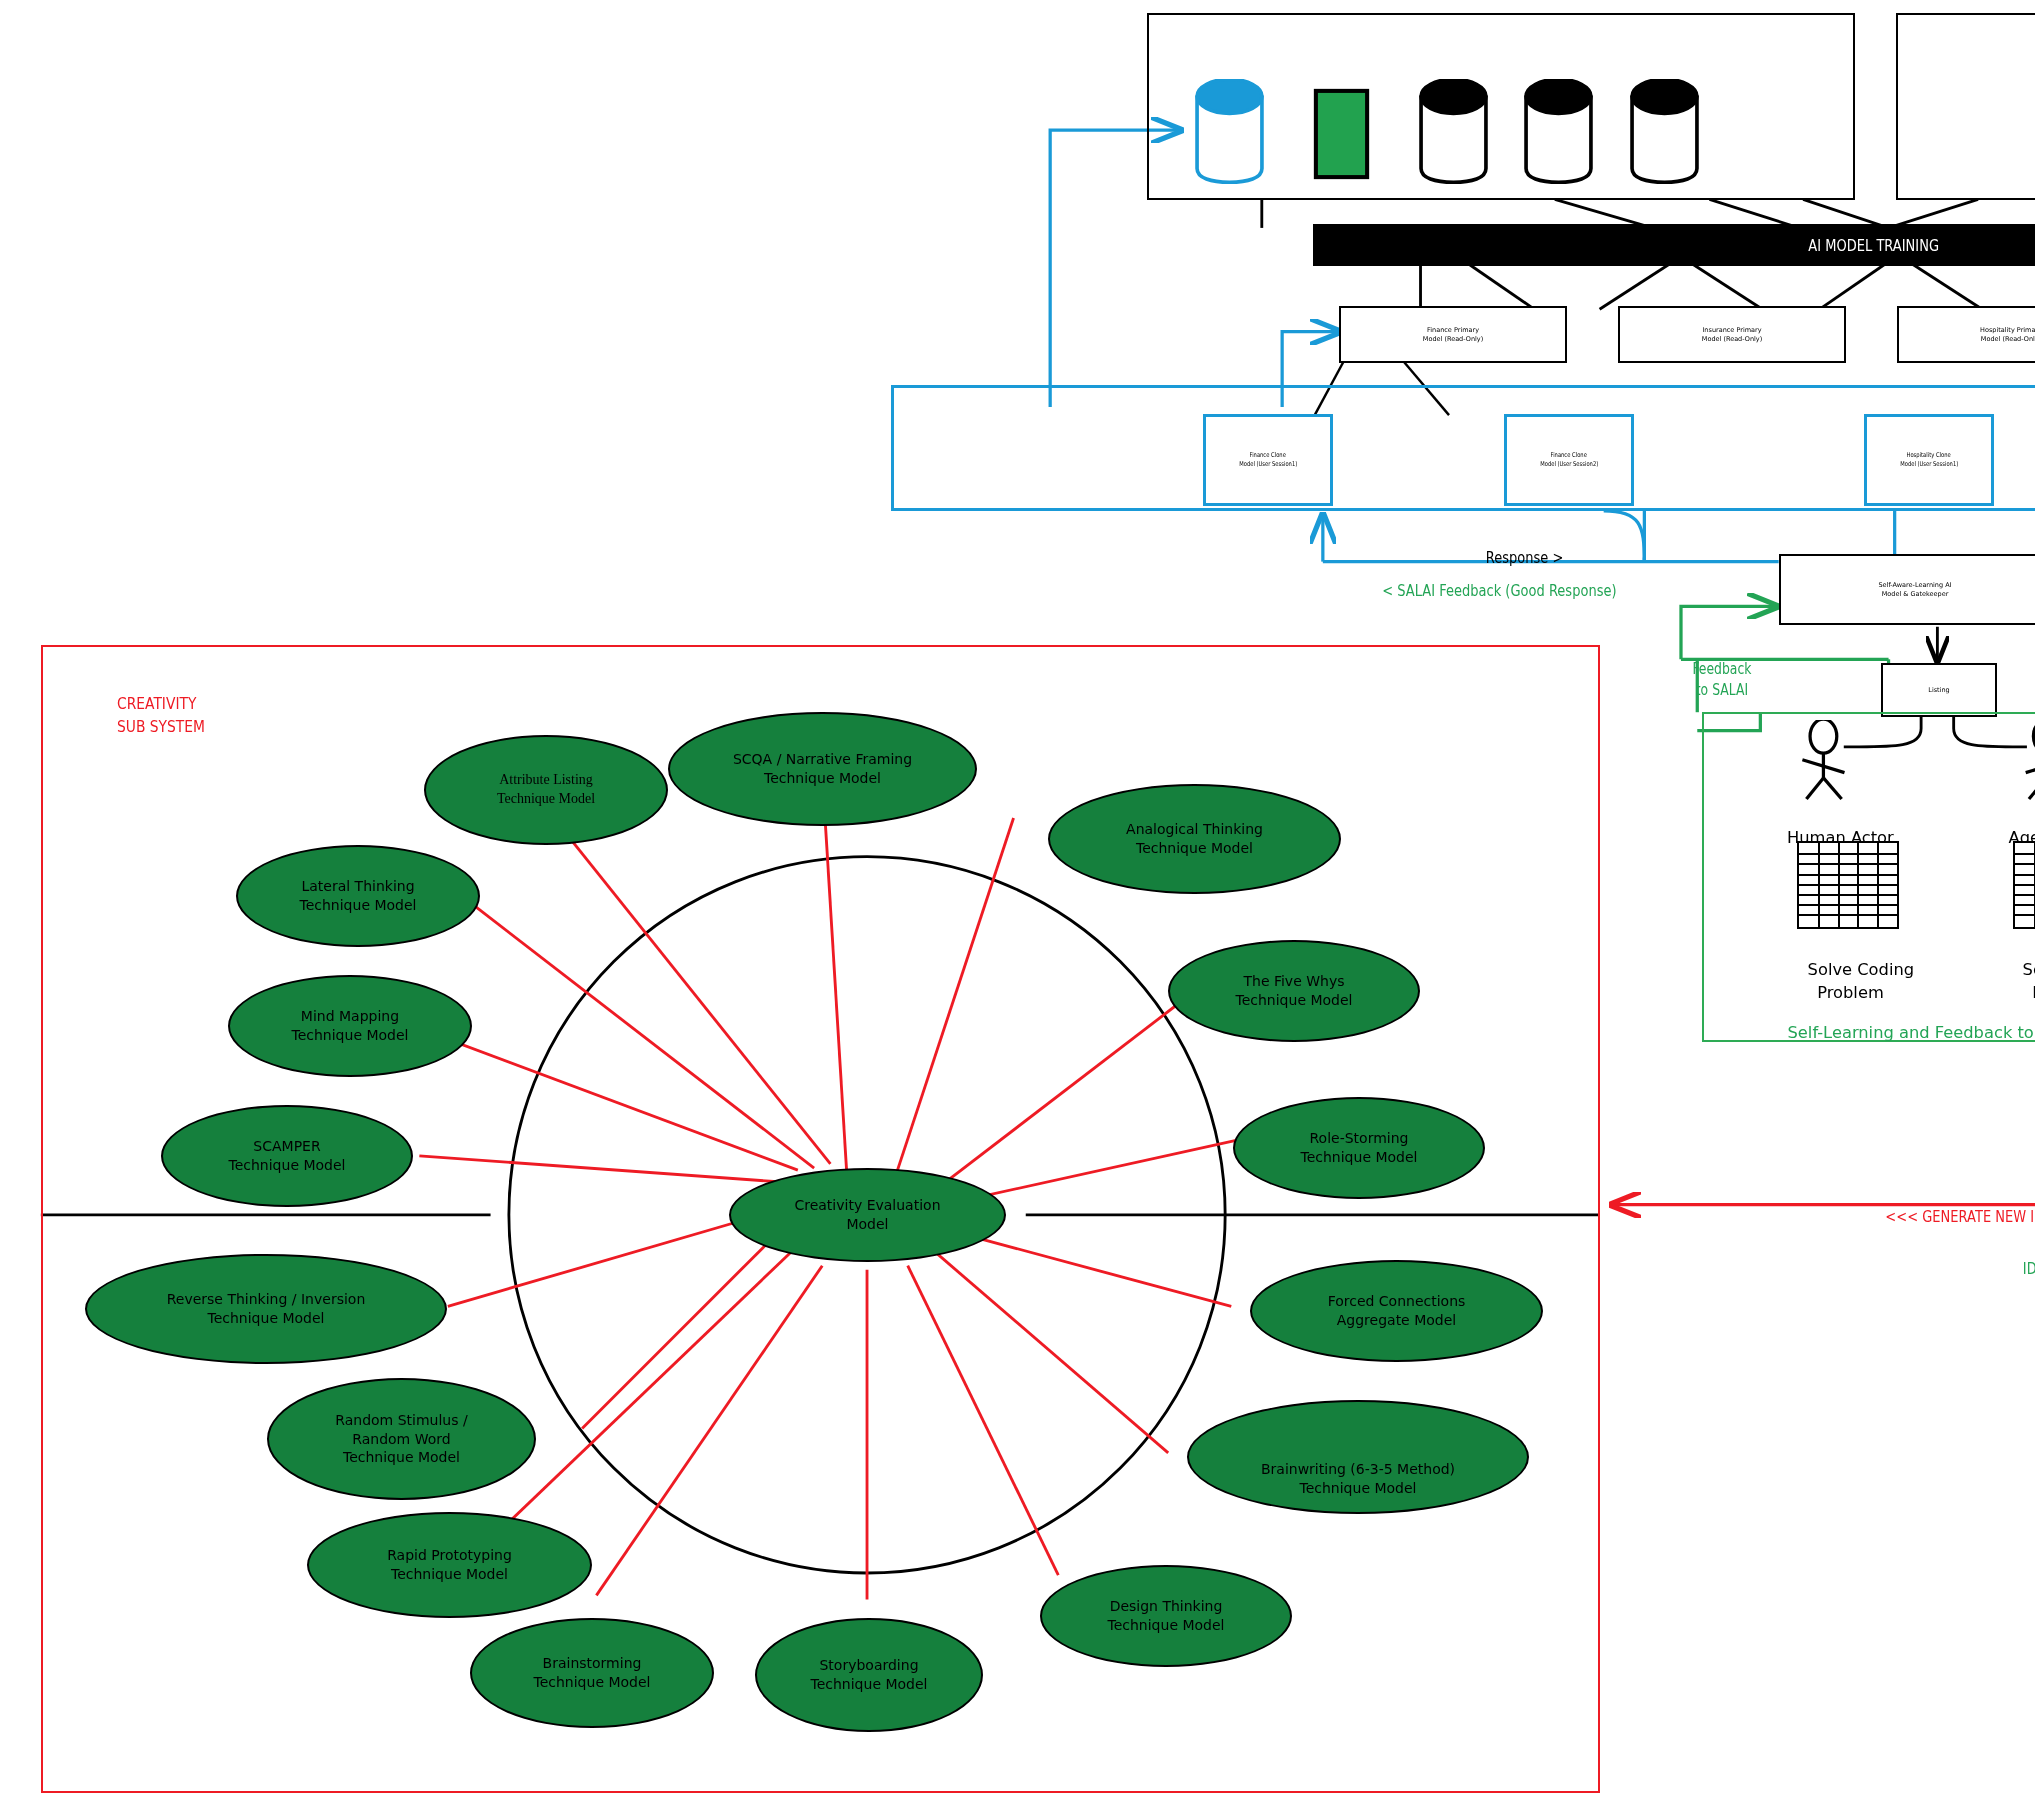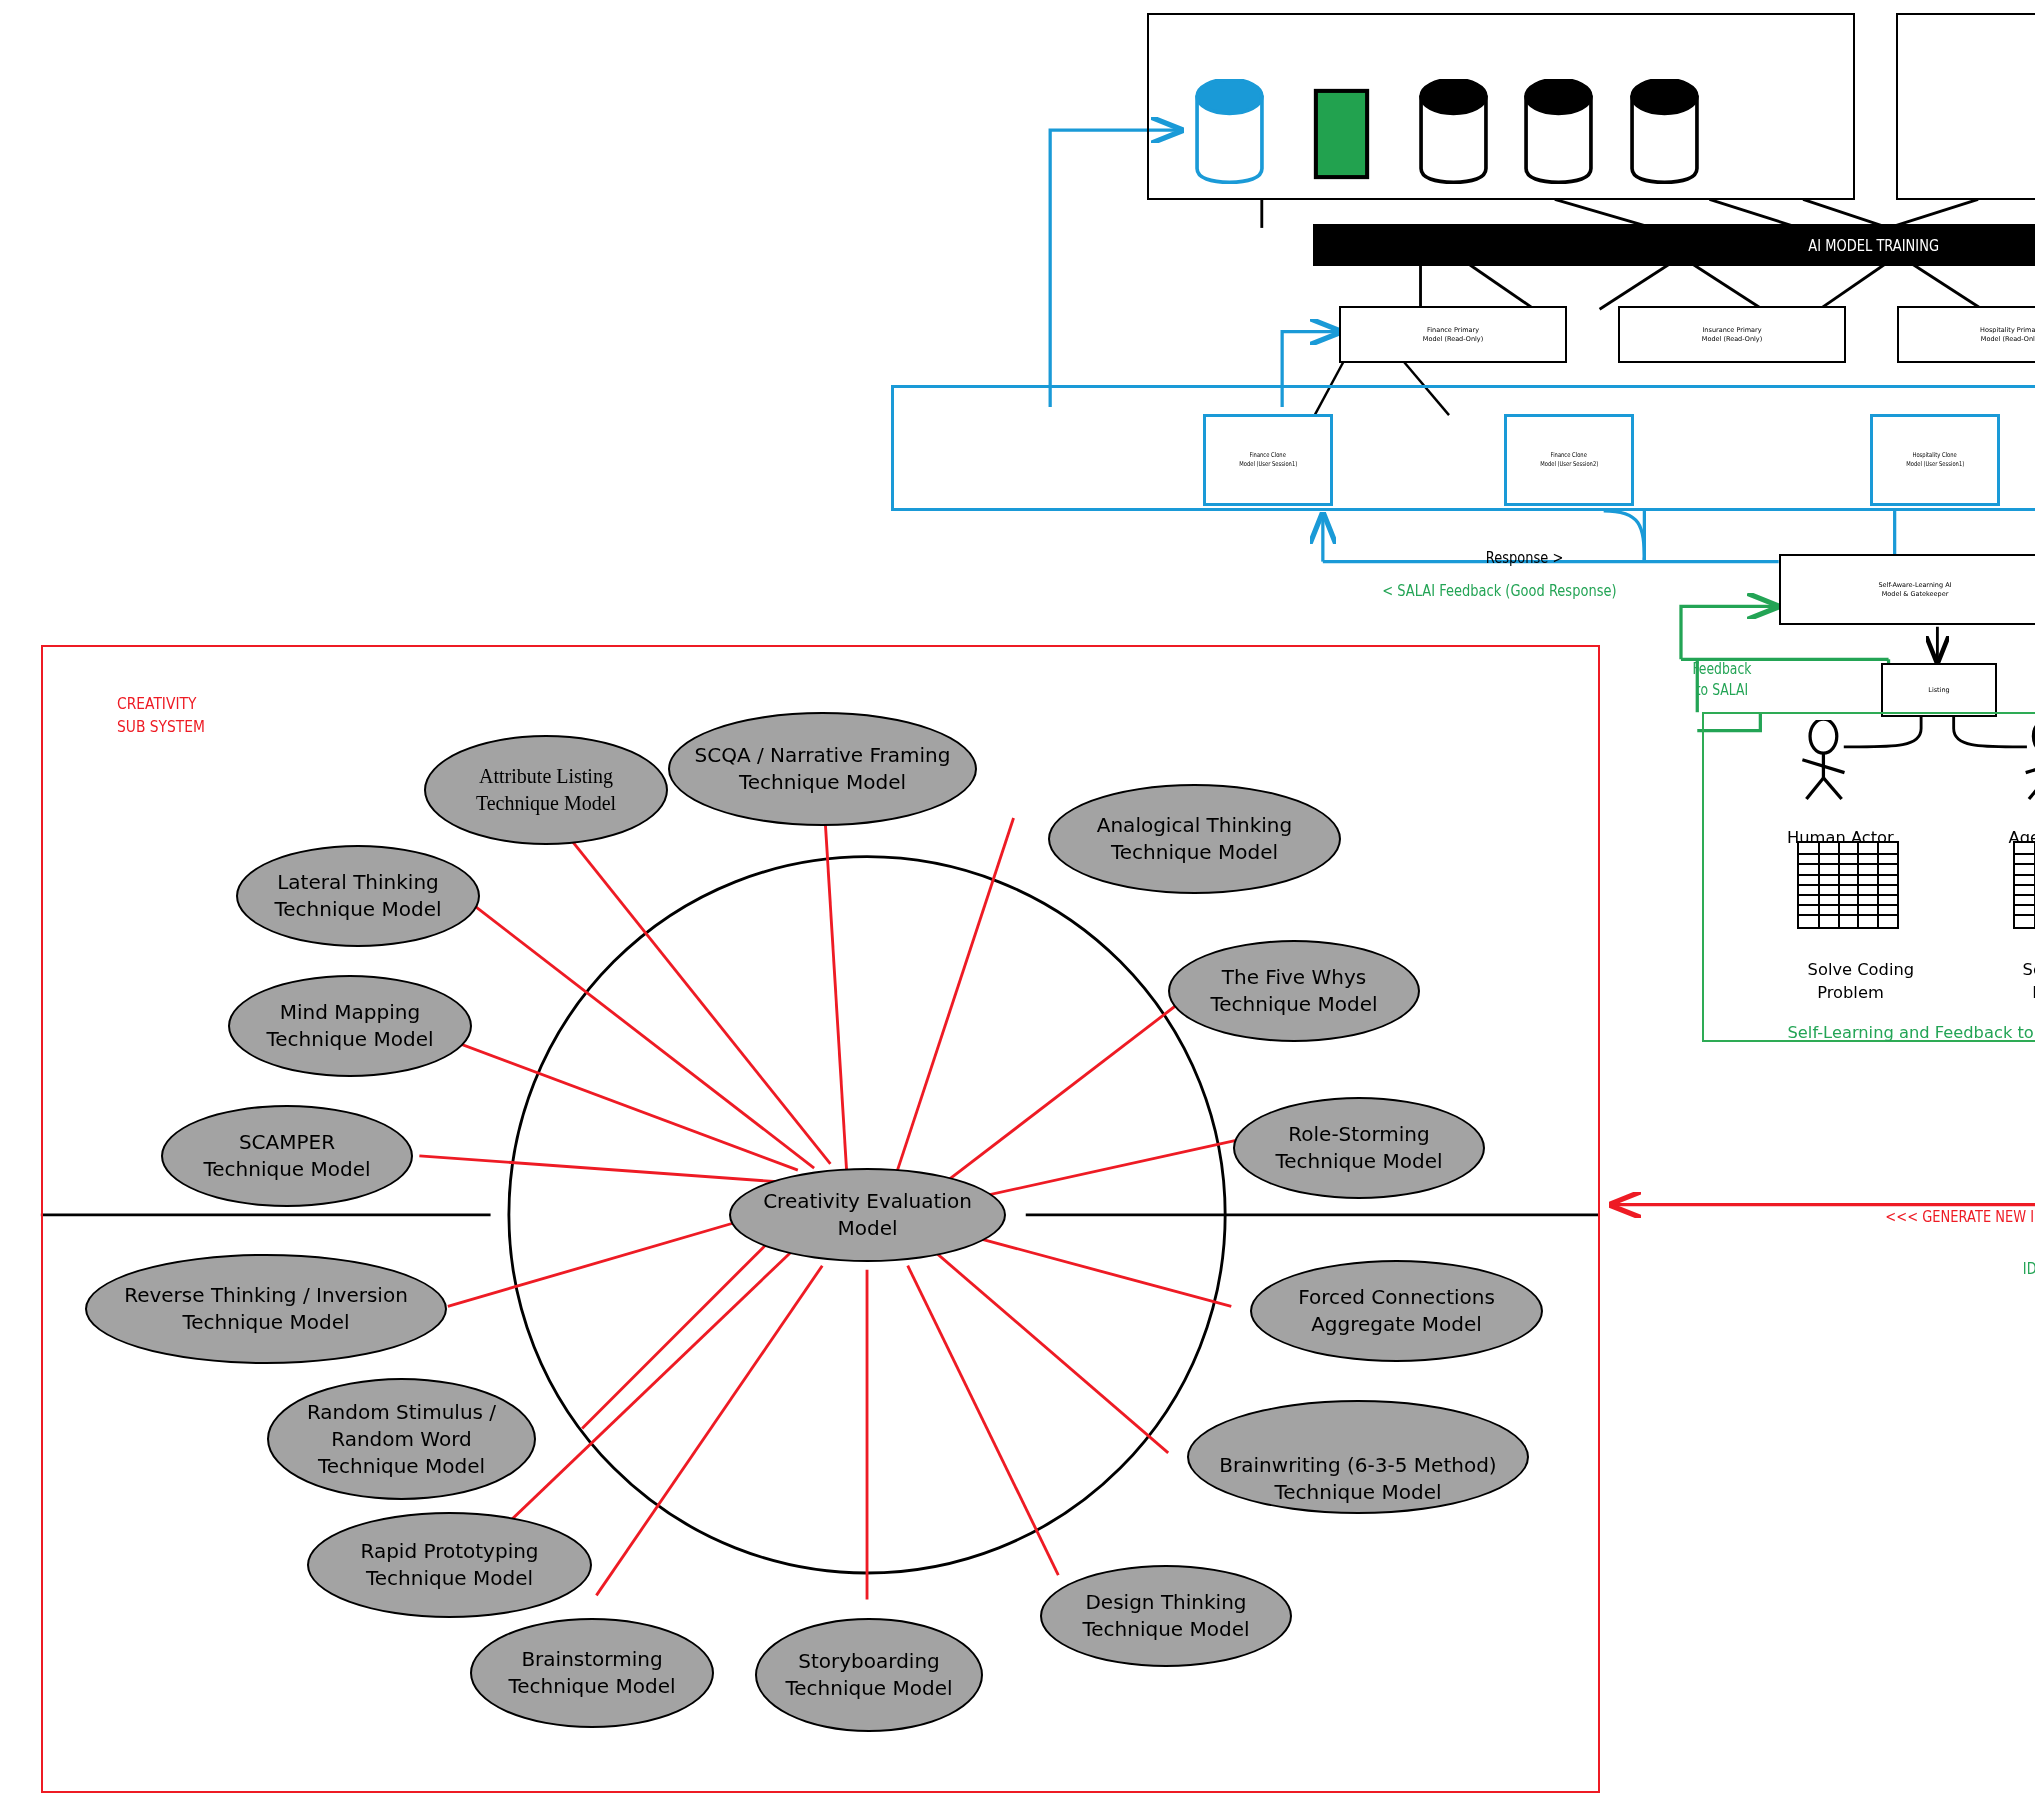--- a/index.html
+++ b/index.html
@@ -22,23 +22,23 @@
   .blk{position:absolute;background:#000;color:#fff;display:flex;align-items:center;
        justify-content:center;font-size:16.3px;transform:none;}
   .blkinner{transform:scaleX(0.8);}
   .t-blue{color:#1a9ad7;}
   .t-green{color:#23a455;}
   .t-red{color:#ee1b24;}
   .n{font-size:16.3px;line-height:1.4;}
   .sm{font-size:15.5px;line-height:1.4;}
   .cond{display:inline-block;transform:scaleX(0.8);transform-origin:center;}
 
-  .ell{position:absolute;border:2.8px solid #000;border-radius:50%;background:#a3a3a3;
+  .ell{position:absolute;border:2.8px solid #000;border-radius:50%;background:#15803d;
        display:flex;align-items:center;justify-content:center;text-align:center;
-       font-size:20px;line-height:1.35;box-sizing:border-box;}
+       font-size:14px;line-height:1.35;box-sizing:border-box;}
 
   .db{position:absolute;}
   .grid{position:absolute;border:2.8px solid #000;box-sizing:border-box;background:#fff;}
   .grid i{position:absolute;background:#000;}
 </style>
 </head>
 <body>
 
 <div id="stage">
 
@@ -214,21 +214,21 @@
   <div class="box grpblue" style="left:891px;top:385px;width:1294px;height:126px;"></div>
 
   <div class="box cbox" style="left:1203px;top:414px;width:130px;height:92px;flex-direction:column;">
     <span class="cond">Finance Clone</span>
     <span class="cond">Model (User Session1)</span>
   </div>
   <div class="box cbox" style="left:1504px;top:414px;width:130px;height:92px;flex-direction:column;">
     <span class="cond">Finance Clone</span>
     <span class="cond">Model (User Session2)</span>
   </div>
-  <div class="box cbox" style="left:1864px;top:414px;width:130px;height:92px;flex-direction:column;margin-left:6px;">
+  <div class="box cbox" style="left:1864px;top:414px;width:130px;height:92px;flex-direction:column;">
     <span class="cond">Hospitality Clone</span>
     <span class="cond">Model (User Session1)</span>
   </div>
 
   <div class="box kbox" style="left:1779px;top:554px;width:272px;height:71px;flex-direction:column;">
     <span>Self-Aware-Learning AI</span>
     <span>Model &amp; Gatekeeper</span>
   </div>
   <div class="box kbox" style="left:1881px;top:663px;width:116px;height:54px;">
     <span>Listing</span>

